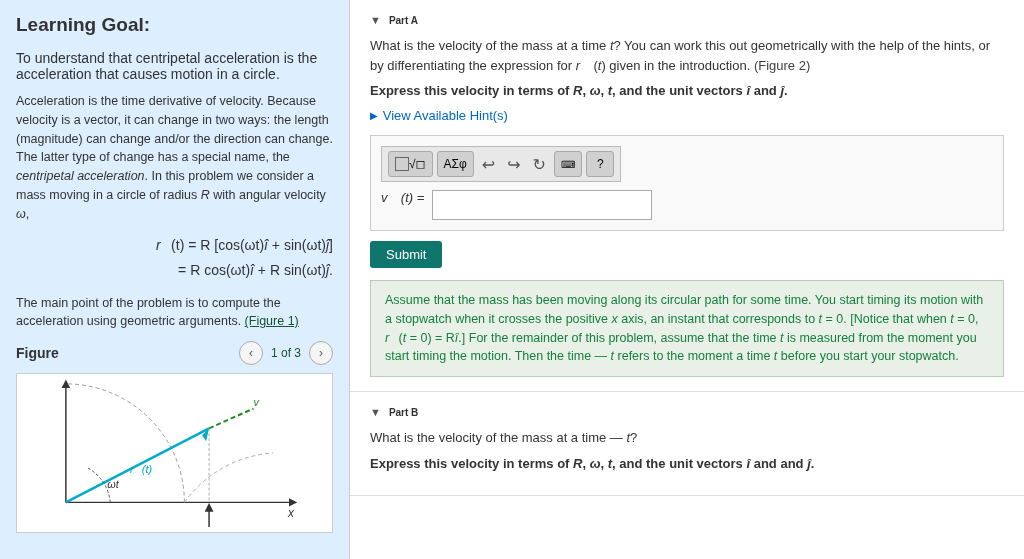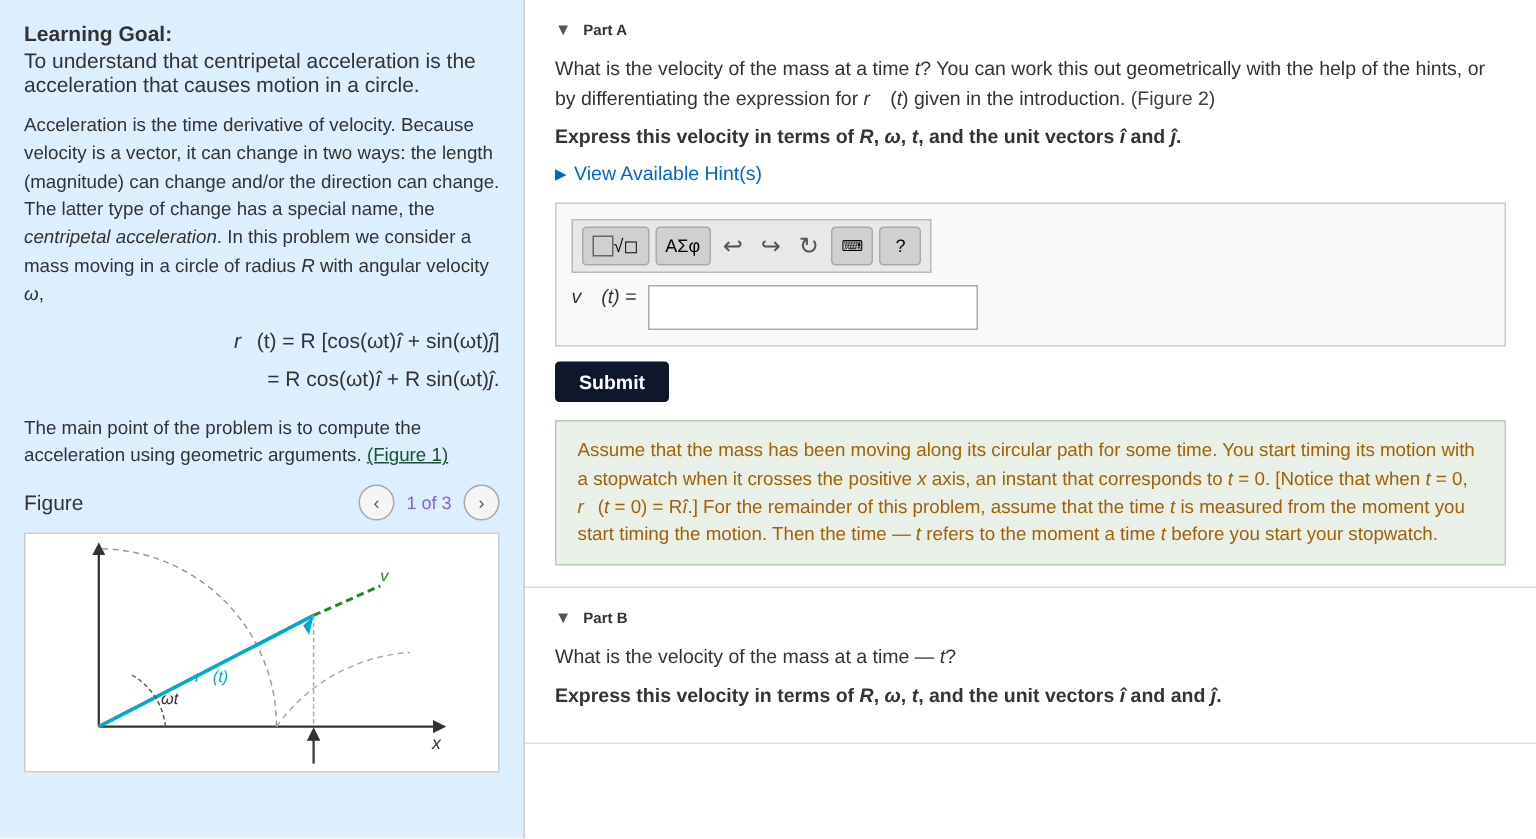--- a/index.html
+++ b/index.html
@@ -9,22 +9,22 @@
     .left-panel {
       width: 350px;
       min-width: 350px;
       background: #ddeeff;
       padding: 14px 16px;
       overflow-y: auto;
       border-right: 1px solid #ccc;
     }
     .left-panel .learning-goal-title {
       font-weight: bold;
-      font-size: 14px;
-      margin-bottom: 2px;
+      font-size: 19px;
+      margin-bottom: 14px;
     }
     .left-panel .learning-goal-text {
       font-size: 14px;
       margin-bottom: 10px;
     }
     .left-panel .body-text {
       font-size: 12.5px;
       line-height: 1.5;
       margin-bottom: 10px;
     }
@@ -37,35 +37,35 @@
       font-size: 14px;
       line-height: 1.8;
     }
     .figure-nav {
       display: flex;
       align-items: center;
       margin-top: 8px;
       margin-bottom: 8px;
     }
     .figure-label {
-      font-weight: normal;
+      font-weight: bold;
       font-size: 14px;
       flex: 1;
     }
     .nav-btn {
       width: 24px; height: 24px;
       border: 1px solid #aaa;
       border-radius: 50%;
       background: #f5f5f5;
       cursor: pointer;
       display: flex; align-items: center; justify-content: center;
       font-size: 12px;
       color: #555;
     }
-    .page-indicator { font-size: 12px; margin: 0 8px; color: #8b5cf6; }
+    .page-indicator { font-size: 12px; margin: 0 8px; color: #14532d; }
 
     
     .figure-area {
       background: #fff;
       border: 1px solid #ccc;
       margin-top: 4px;
       height: 160px;
       position: relative;
       overflow: hidden;
     }
@@ -172,40 +172,39 @@
     .math-input {
       border: 1px solid #aaa;
       background: #fff;
       height: 30px;
       width: 220px;
       padding: 4px 6px;
       font-size: 13px;
     }
 
     .submit-btn {
-      background: #0f172a;
+      background: #0f766e;
       color: #fff;
       border: none;
       padding: 6px 16px;
       font-size: 13px;
       cursor: pointer;
       border-radius: 3px;
       margin-bottom: 12px;
-      font-weight: bold;
     }
 
     
     .info-box {
       background: #e8f0e8;
       border: 1px solid #b8ceb8;
       padding: 10px 14px;
       font-size: 12.5px;
       line-height: 1.5;
       margin-bottom: 0;
-      color: #a16207;
+      color: #15803d;
     }
   </style>
 </head>
 <body>
 
 <div class="left-panel">
   <p class="learning-goal-title">Learning Goal:</p>
   <p class="learning-goal-text">To understand that centripetal acceleration is the acceleration that causes motion in a circle.</p>
 
   <p class="body-text">

